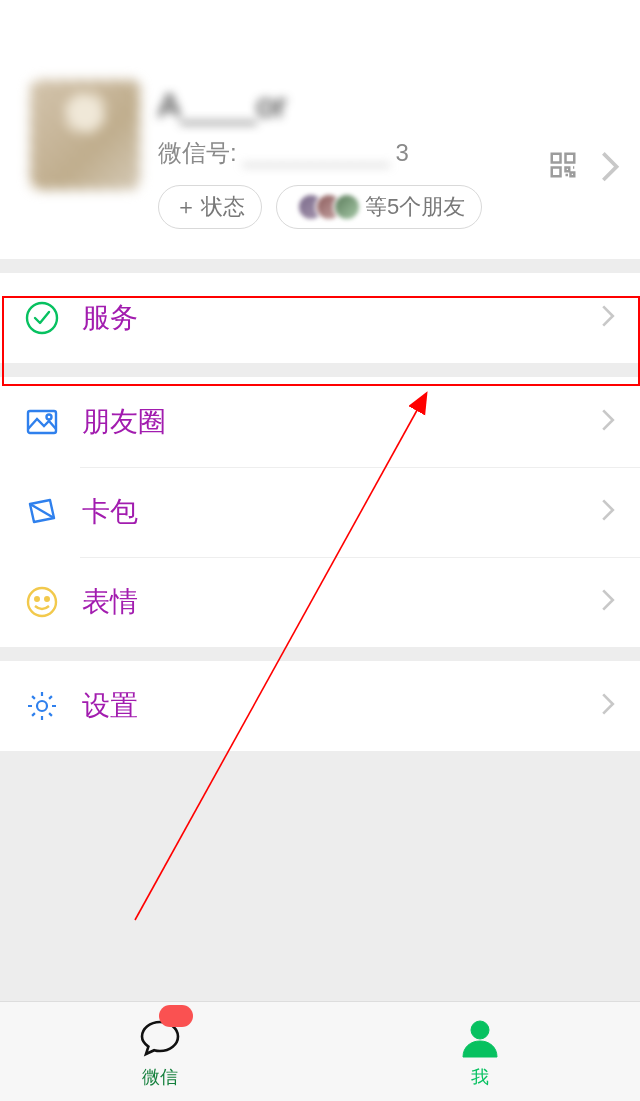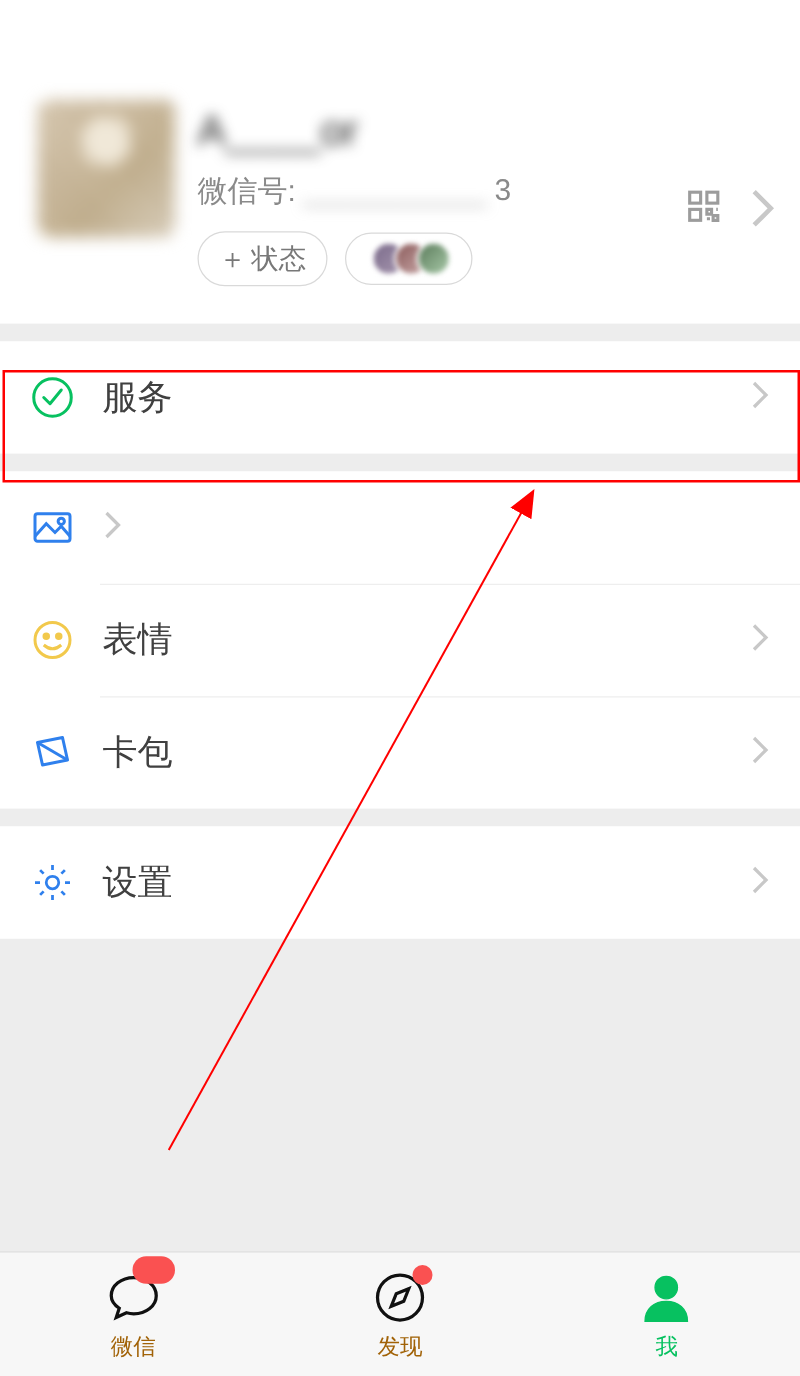--- a/index.html
+++ b/index.html
@@ -127,21 +127,21 @@
       width: 36px;
       height: 36px;
       flex-shrink: 0;
       display: flex;
       align-items: center;
       justify-content: center;
     }
     .menu-label {
       flex: 1;
       font-size: 28px;
-      color: #404040;
+      color: #a21caf;
     }
     .menu-chevron { color: #c8c8c8; }
 
     .highlight-box {
       position: absolute;
       left: 2px;
       right: 0;
       top: 296px;
       height: 90px;
       border: 2px solid #ff0000;
@@ -169,21 +169,21 @@
       border-top: 1px solid #ddd;
       display: flex;
     }
     .tab {
       flex: 1;
       display: flex;
       flex-direction: column;
       align-items: center;
       justify-content: center;
       gap: 4px;
-      color: #a16207;
+      color: #15803d;
       font-size: 18px;
       position: relative;
     }
     .tab .tab-icon { width: 46px; height: 46px; position: relative; }
     .tab.active { color: #07c160; }
     .tab.active .tab-icon svg { fill: #07c160; stroke: #07c160; }
     .unread-pill {
       position: absolute;
       top: -10px;
       left: 22px;
@@ -226,20 +226,21 @@
       <span class="status-pill">
         <span>＋</span>
         <span>状态</span>
       </span>
       <span class="status-pill">
         <span class="friend-avatars">
           <span class="friend-av"></span>
           <span class="friend-av"></span>
           <span class="friend-av"></span>
         </span>
+        <span>等5个朋友</span>
       </span>
     </div>
   </div>
   <div class="profile-right">
     <span class="qr-icon">
       <svg viewBox="0 0 24 24" fill="none" stroke="#9c9c9c" stroke-width="2">
         <rect x="3" y="3" width="7" height="7"></rect>
           <rect x="14" y="3" width="7" height="7"></rect>
         <rect x="3" y="14" width="7" height="7"></rect>
         <path d="M14 14h3v3h-3zM18 18h3v3h-3zM14 20h2M20 14h1"></path>
@@ -276,50 +277,51 @@
 
 <div class="menu-group">
   <div class="menu-item">
     <span class="menu-icon">
       <svg viewBox="0 0 36 36" fill="none" stroke="#2f80ed" stroke-width="2.4">
           <rect x="4" y="7" width="28" height="22" rx="2"></rect>
           <path d="M4 25 L13 15 L20 22 L25 17 L32 25"></path>
           <circle cx="25" cy="13" r="2.5"></circle>
         </svg>
     </span>
+    <span class="menu-label">朋友圈</span>
+    <span class="menu-chevron">
+      <svg width="16" height="24" viewBox="0 0 12 20" fill="none" stroke="#c8c8c8" stroke-width="2.2">
+          <path d="M2 2l8 8-8 8"></path>
+        </svg>
+    </span>
+  </div>
+  <div class="menu-item">
+    <span class="menu-icon">
+      <svg viewBox="0 0 36 36" fill="none" stroke="#2f80ed" stroke-width="2.4" stroke-linejoin="round">
+          <path d="M6 10 L26 6 L30 24 L10 28 Z"></path>
+          <path d="M6 10 L30 24"></path>
+        </svg>
+    </span>
+    <span class="menu-label">卡包</span>
     <span class="menu-chevron">
       <svg width="16" height="24" viewBox="0 0 12 20" fill="none" stroke="#c8c8c8" stroke-width="2.2">
           <path d="M2 2l8 8-8 8"></path>
         </svg>
     </span>
   </div>
   <div class="menu-item">
     <span class="menu-icon">
       <svg viewBox="0 0 36 36" fill="none" stroke="#f2c94c" stroke-width="2.4">
           <circle cx="18" cy="18" r="14"></circle>
           <circle cx="13" cy="15" r="1.8" fill="#f2c94c"></circle>
           <circle cx="23" cy="15" r="1.8" fill="#f2c94c"></circle>
           <path d="M11 22 Q18 28 25 22"></path>
         </svg>
     </span>
     <span class="menu-label">表情</span>
-    <span class="menu-chevron">
-      <svg width="16" height="24" viewBox="0 0 12 20" fill="none" stroke="#c8c8c8" stroke-width="2.2">
-          <path d="M2 2l8 8-8 8"></path>
-        </svg>
-    </span>
-  </div>
-  <div class="menu-item">
-    <span class="menu-icon">
-      <svg viewBox="0 0 36 36" fill="none" stroke="#2f80ed" stroke-width="2.4" stroke-linejoin="round">
-          <path d="M6 10 L26 6 L30 24 L10 28 Z"></path>
-          <path d="M6 10 L30 24"></path>
-        </svg>
-    </span>
-    <span class="menu-label">卡包</span>
     <span class="menu-chevron">
       <svg width="16" height="24" viewBox="0 0 12 20" fill="none" stroke="#c8c8c8" stroke-width="2.2">
           <path d="M2 2l8 8-8 8"></path>
         </svg>
     </span>
   </div>
 </div>
 
 <div class="gap"></div>
 
@@ -355,30 +357,20 @@
 <div class="tabbar">
   <div class="tab">
     <span class="tab-icon">
       <svg viewBox="0 0 46 46" fill="none" stroke="#111" stroke-width="2.6">
           <path d="M23 7c10 0 18 6.5 18 14.5S33 36 23 36c-2 0-4-.3-5.8-.8L9 39l2.4-7.4C7.7 29 5 25.5 5 21.5 5 13.5 13 7 23 7Z"></path>
         </svg>
       <span class="unread-pill"></span>
     </span>
     <span>微信</span>
   </div>
-  <div class="tab">
-    <span class="tab-icon">
-      <svg viewBox="0 0 46 46" fill="none" stroke="#111" stroke-width="2.6">
-          <circle cx="23" cy="23" r="18"></circle>
-          <path d="M30 16 L26 26 L16 30 L20 20 Z"></path>
-        </svg>
-      <span class="red-dot"></span>
-    </span>
-    <span>发现</span>
-  </div>
   <div class="tab active">
     <span class="tab-icon">
       <svg viewBox="0 0 46 46" fill="#07c160">
           <circle cx="23" cy="15" r="9"></circle>
           <path d="M6 42c0-10 7.6-16 17-16s17 6 17 16Z"></path>
         </svg>
     </span>
     <span>我</span>
   </div>
 </div>

